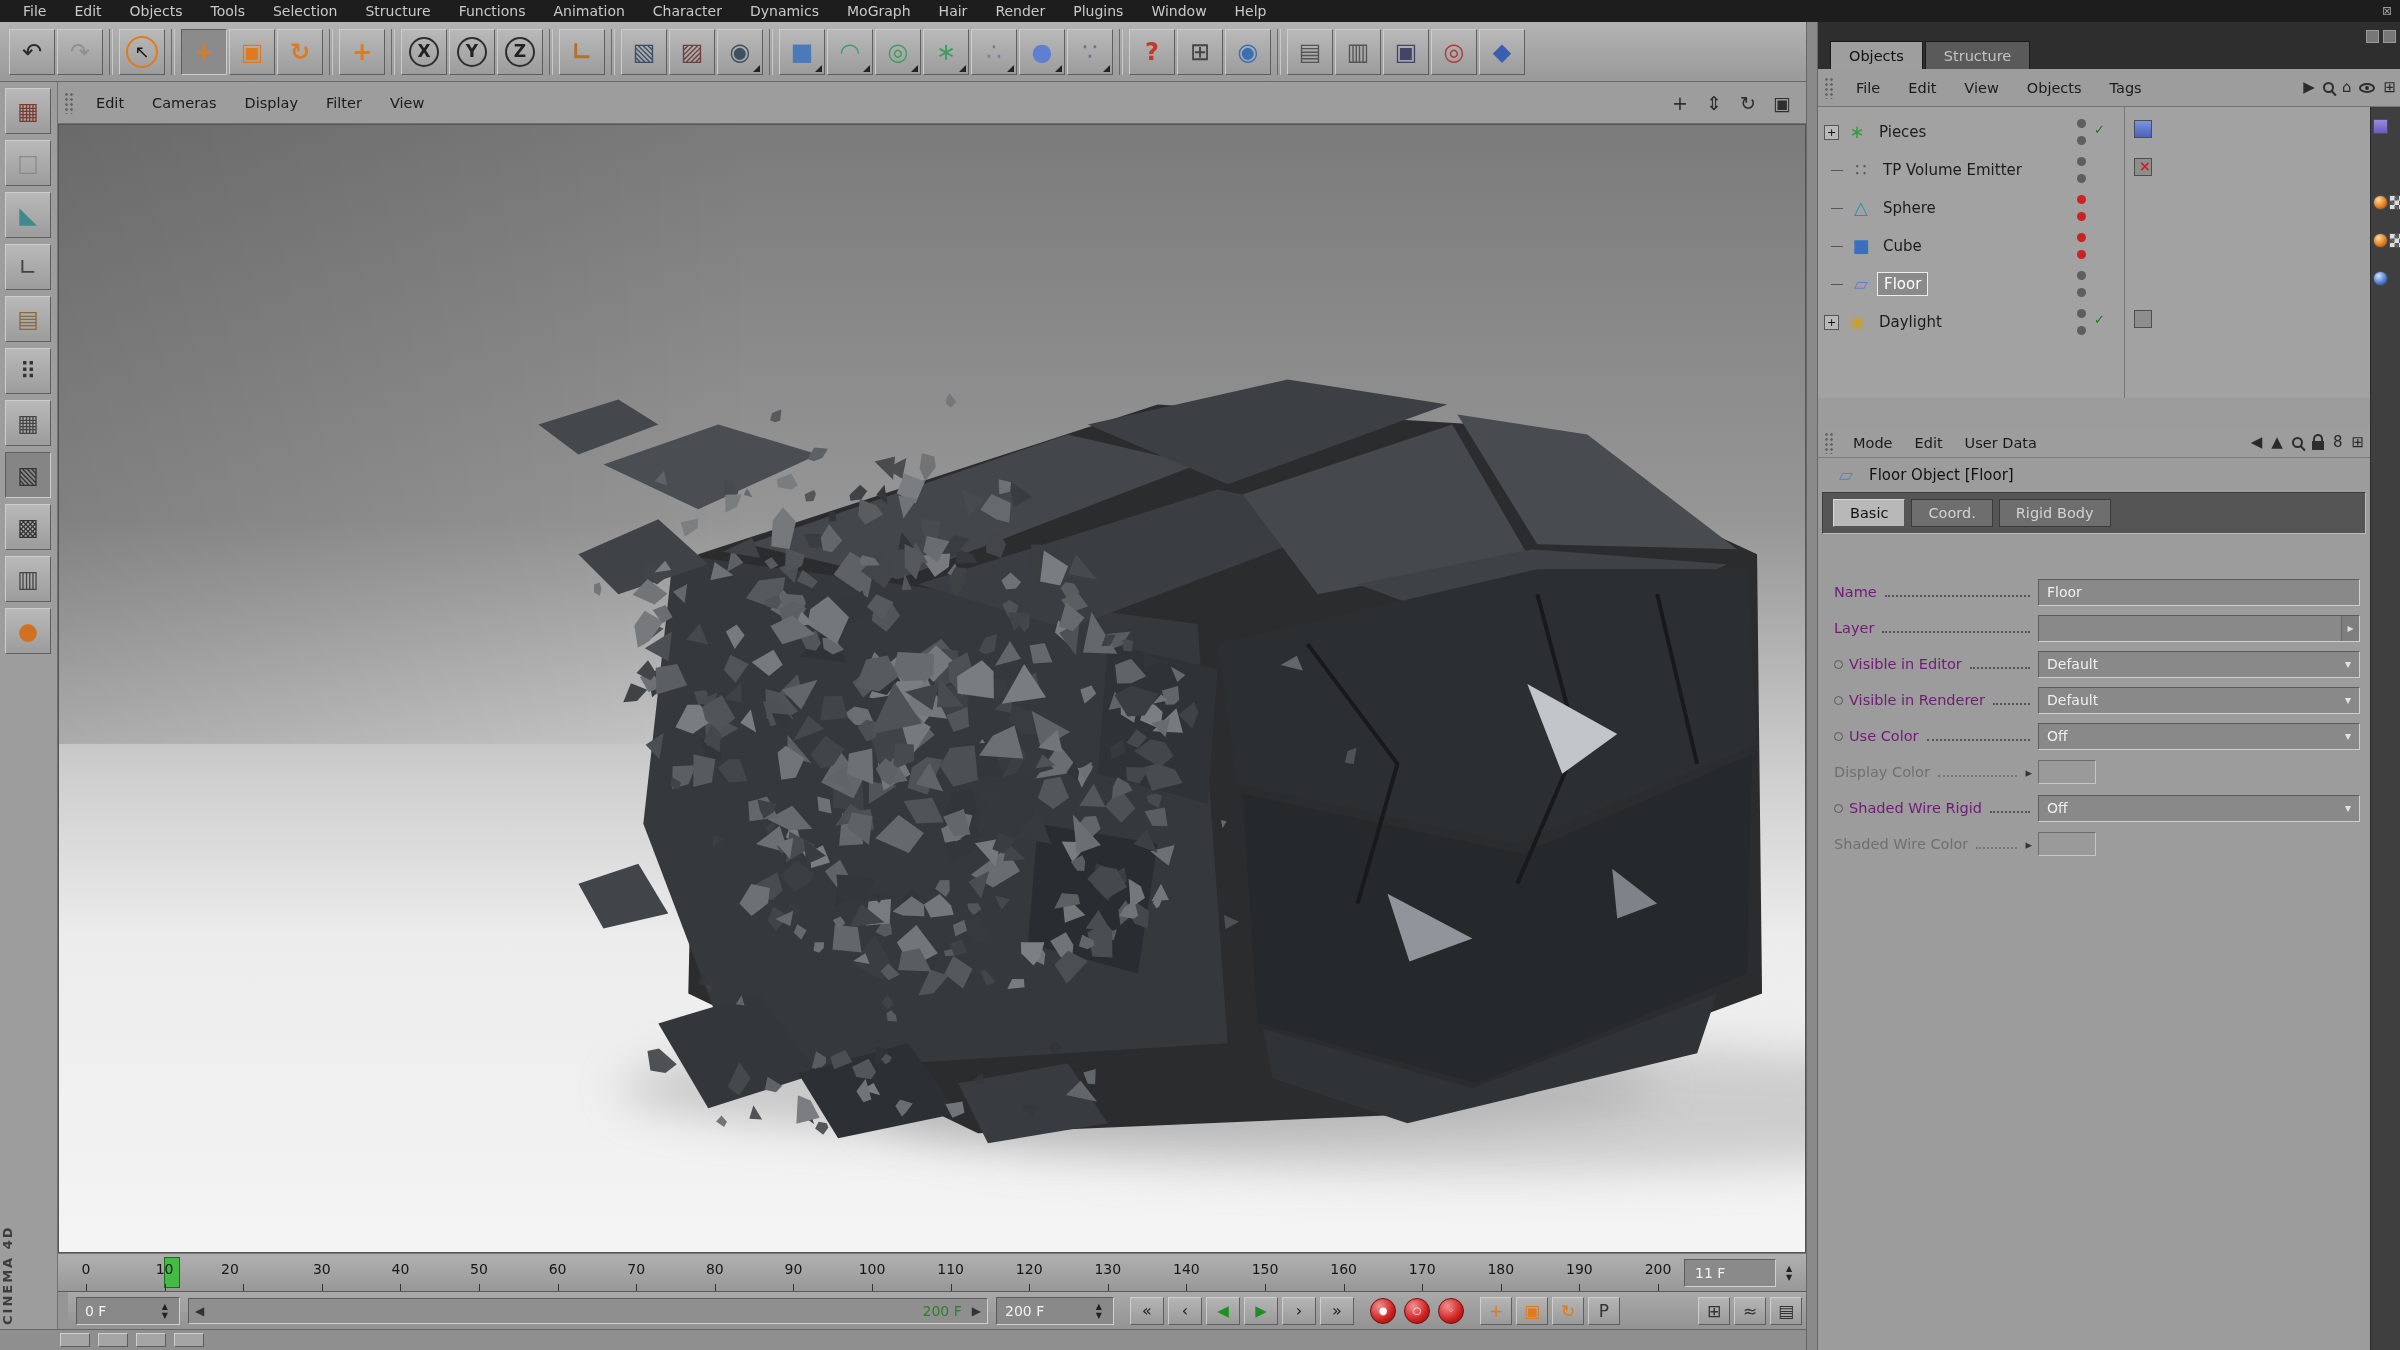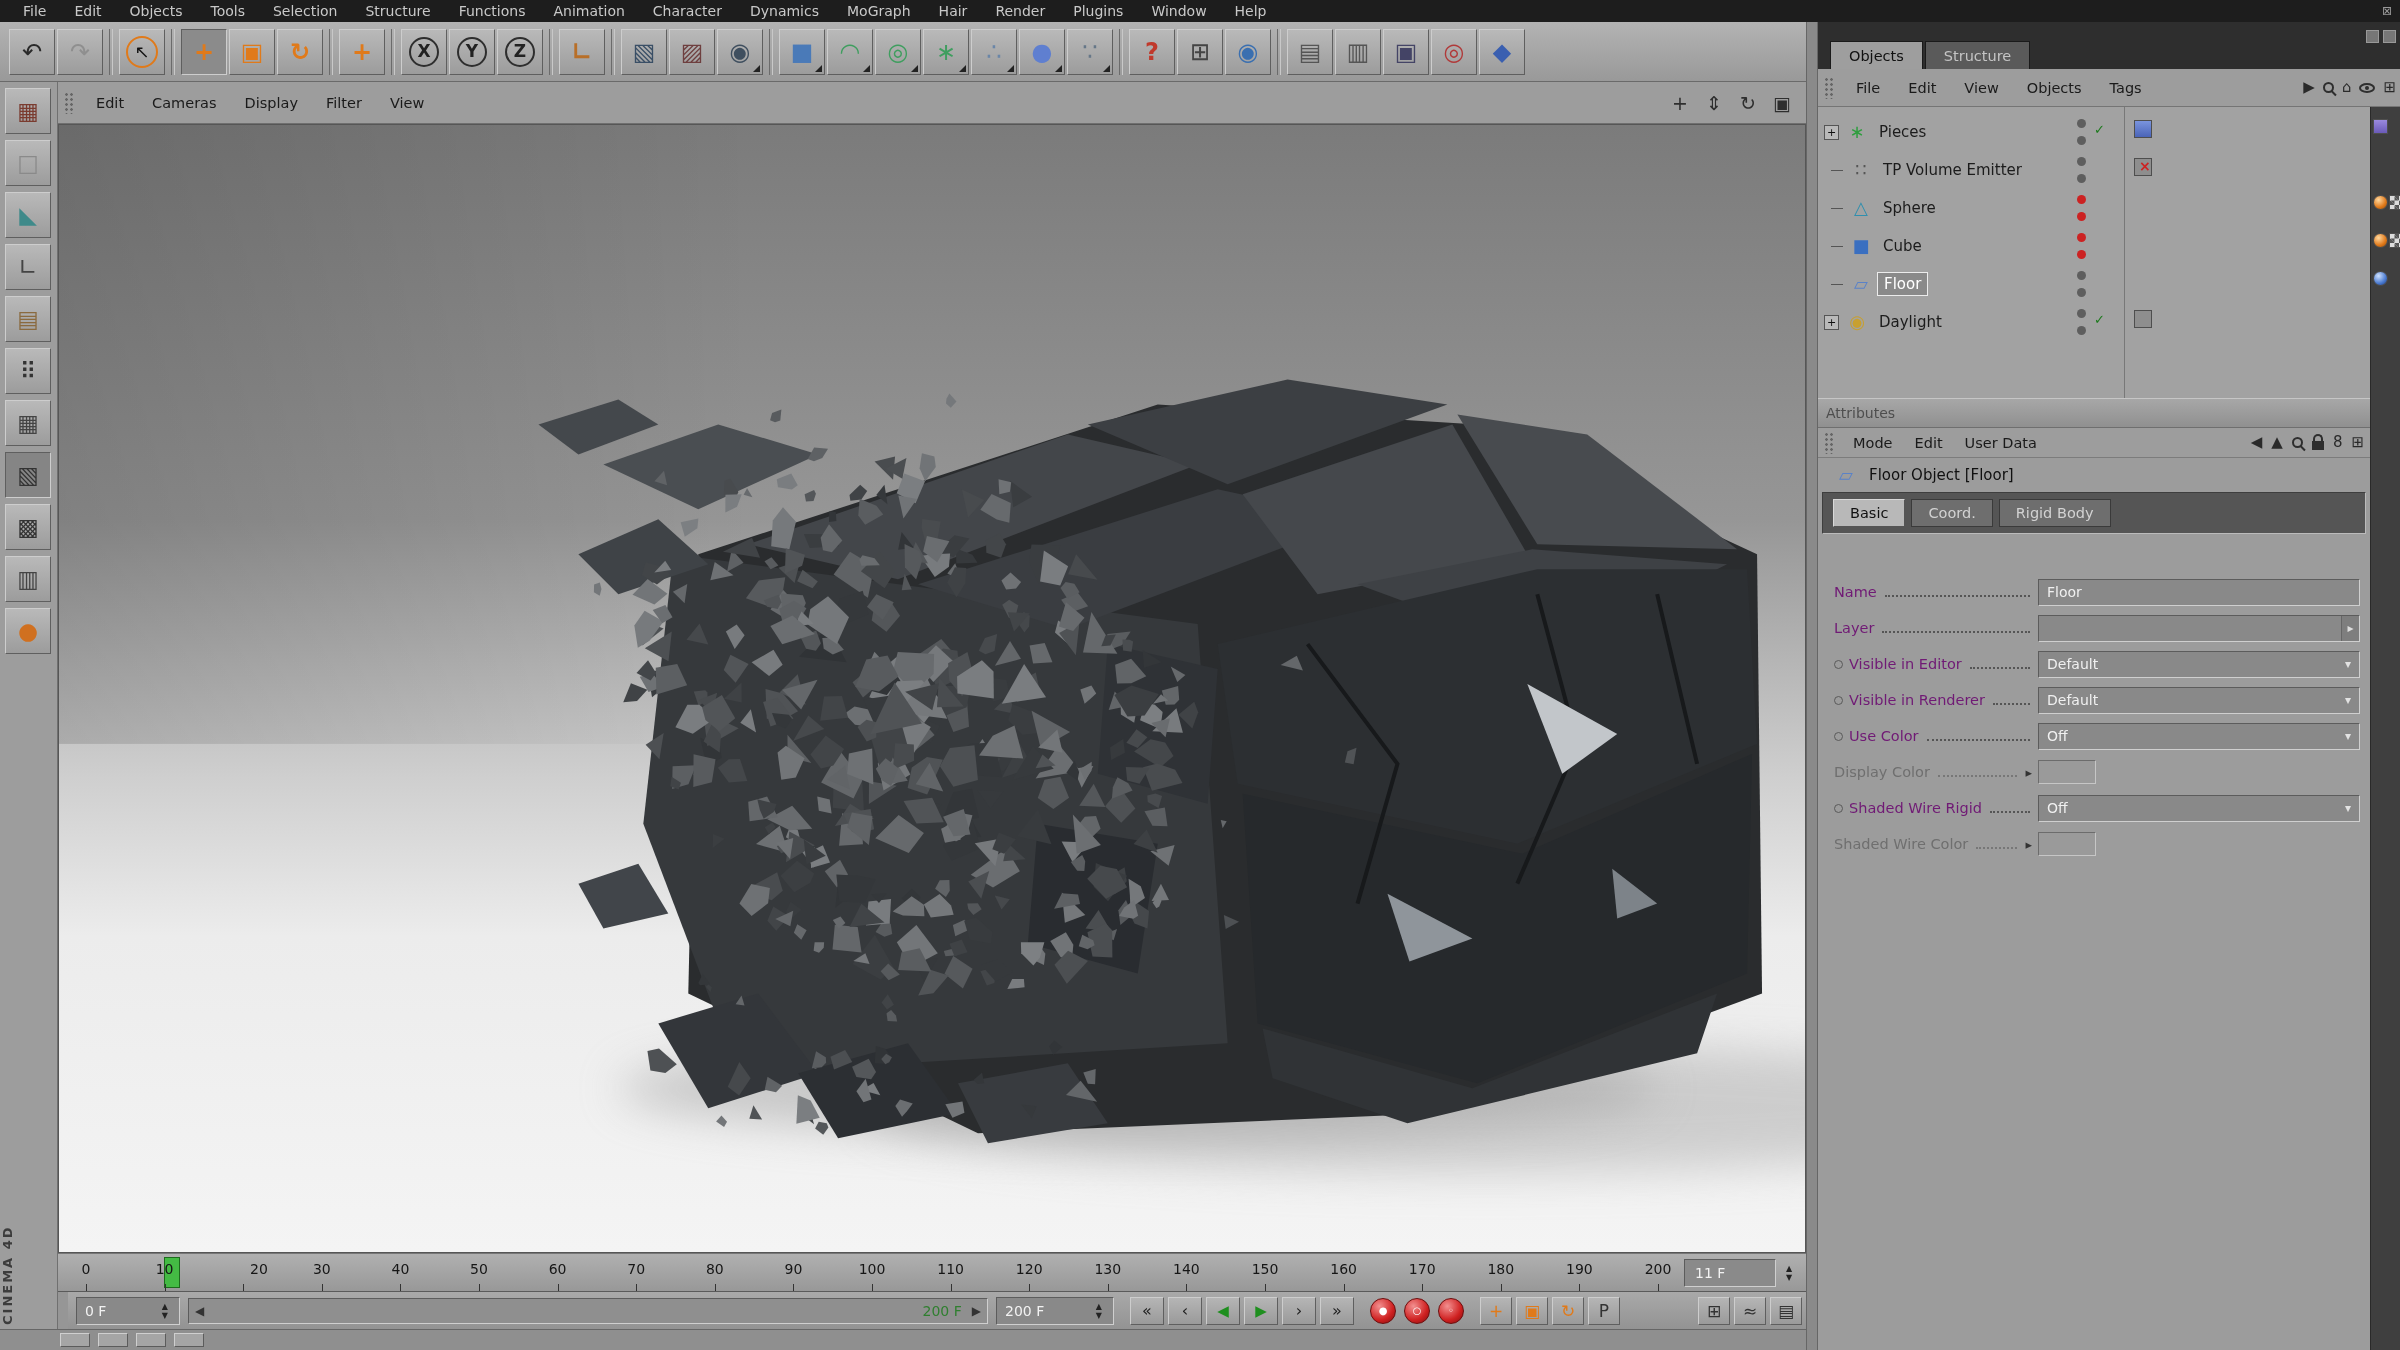--- a/index.html
+++ b/index.html
@@ -704,21 +704,21 @@
   <div id="rmarker" style="left: 106.46px;"></div>
   <div id="curframe">11 F</div>
   <div id="curstep">
       <span>▲</span>
       <span>▼</span>
     </div>
 <span class="rlabel" style="left: 28px;">0</span>
     <span class="rtick" style="left: 28px;"></span>
     <span class="rlabel" style="left: 106.6px;">10</span>
     <span class="rtick" style="left: 106.6px;"></span>
-    <span class="rlabel" style="left: 201px; text-align: center;">20</span>
+    <span class="rlabel" style="left: 172px; text-align: center;">20</span>
     <span class="rtick" style="left: 185.2px;"></span>
     <span class="rlabel" style="left: 263.8px;">30</span>
     <span class="rtick" style="left: 263.8px;"></span>
     <span class="rlabel" style="left: 342.4px;">40</span>
     <span class="rtick" style="left: 342.4px;"></span>
     <span class="rlabel" style="left: 421px;">50</span>
     <span class="rtick" style="left: 421px;"></span>
     <span class="rlabel" style="left: 499.6px;">60</span>
     <span class="rtick" style="left: 499.6px;"></span>
     <span class="rlabel" style="left: 578.2px;">70</span>
@@ -917,23 +917,20 @@
       </div>
       <div style="position: absolute; left: 2px; top: 126px; display: flex; gap: 1px;">
         <span class="tg orange-ball" style="width: 15px; height: 15px;"></span>
         <span class="tg checker" style="width: 15px; height: 15px;"></span>
       </div>
       <div style="position: absolute; left: 2px; top: 164px; display: flex; gap: 1px;">
         <span class="tg blue-ball" style="width: 15px; height: 15px;"></span>
       </div>
     </div>
 
-  <div id="attr-strip">
-    <span>Attributes</span>
-  </div>
   <div id="attr-menu">
     <span class="grip"></span>
     <span id="attr-menus" style="display:flex">
         <span class="pmenu">Mode</span>
         <span class="pmenu">Edit</span>
         <span class="pmenu">User Data</span>
       </span>
     <span id="attr-icons">
         <span class="glyphico" style="color: rgb(42, 42, 42);">◀</span>
         <span class="glyphico" style="color: rgb(42, 42, 42);">▲</span>

